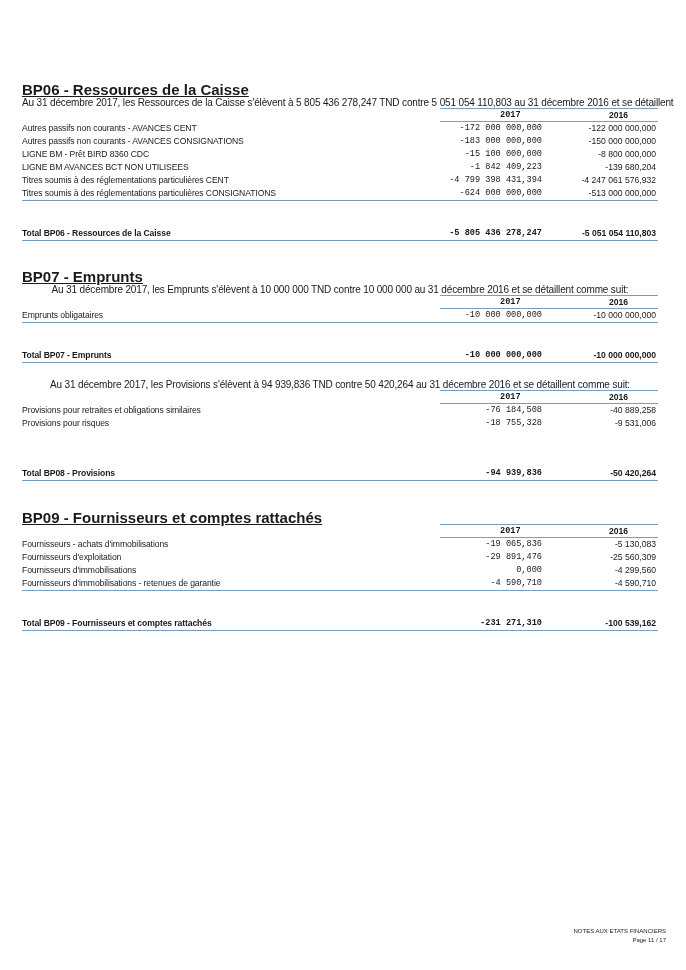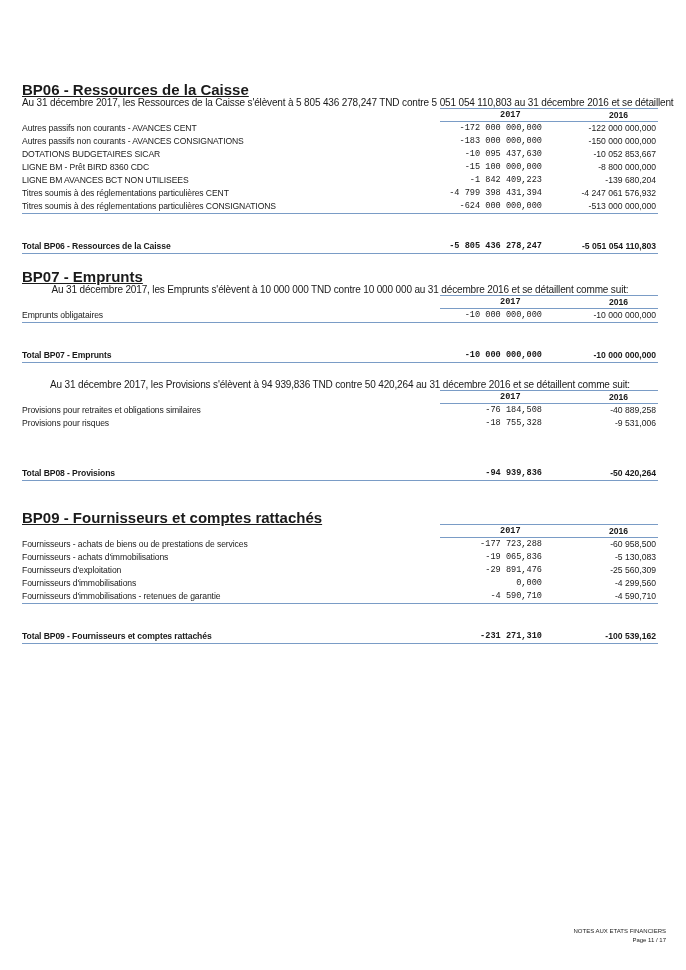--- a/index.html
+++ b/index.html
@@ -57,25 +57,20 @@
   <div class="bottom-rule">
     <div class="row">
         <span class="label">Autres passifs non courants - AVANCES CENT</span>
         <span class="v1">-172 000 000,000</span>
         <span class="v2">-122 000 000,000</span>
       </div>
     <div class="row">
         <span class="label">Autres passifs non courants - AVANCES CONSIGNATIONS</span>
         <span class="v1">-183 000 000,000</span>
         <span class="v2">-150 000 000,000</span>
-      </div>
-    <div class="row">
-        <span class="label">DOTATIONS BUDGETAIRES SICAR</span>
-        <span class="v1">-10 095 437,630</span>
-        <span class="v2">-10 052 853,667</span>
       </div>
     <div class="row">
         <span class="label">LIGNE BM - Prêt BIRD 8360 CDC</span>
         <span class="v1">-15 100 000,000</span>
         <span class="v2">-8 800 000,000</span>
       </div>
     <div class="row">
         <span class="label">LIGNE BM AVANCES BCT NON UTILISEES</span>
         <span class="v1">-1 842 409,223</span>
         <span class="v2">-139 680,204</span>
@@ -151,25 +146,20 @@
 <div class="section" style="top:511px;">
   <div class="title">BP09 - Fournisseurs et comptes rattachés</div>
   <div class="hdr-wrap">
     <div class="row hdr">
       <span class="v1">2017</span>
       <span class="v2">2016</span>
     </div>
   </div>
   <div class="bottom-rule">
     <div class="row">
-        <span class="label">Fournisseurs - achats de biens ou de prestations de services</span>
-        <span class="v1">-177 723,288</span>
-        <span class="v2">-60 958,500</span>
-      </div>
-    <div class="row">
         <span class="label">Fournisseurs - achats d'immobilisations</span>
         <span class="v1">-19 065,836</span>
         <span class="v2">-5 130,083</span>
       </div>
     <div class="row">
         <span class="label">Fournisseurs d'exploitation</span>
         <span class="v1">-29 891,476</span>
         <span class="v2">-25 560,309</span>
       </div>
     <div class="row">

